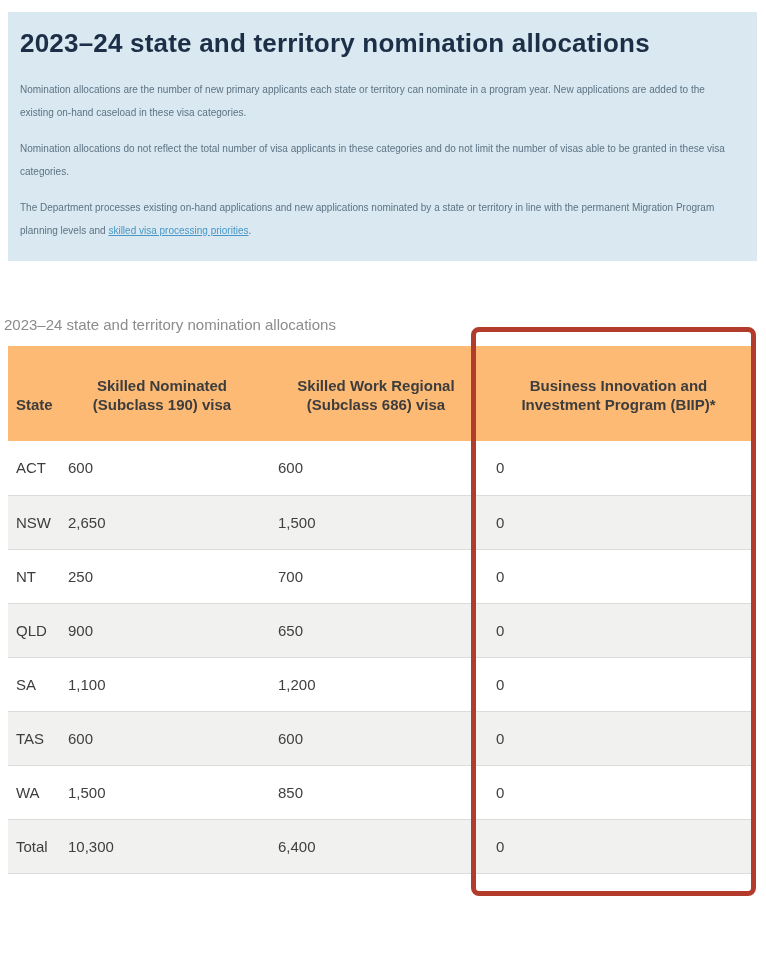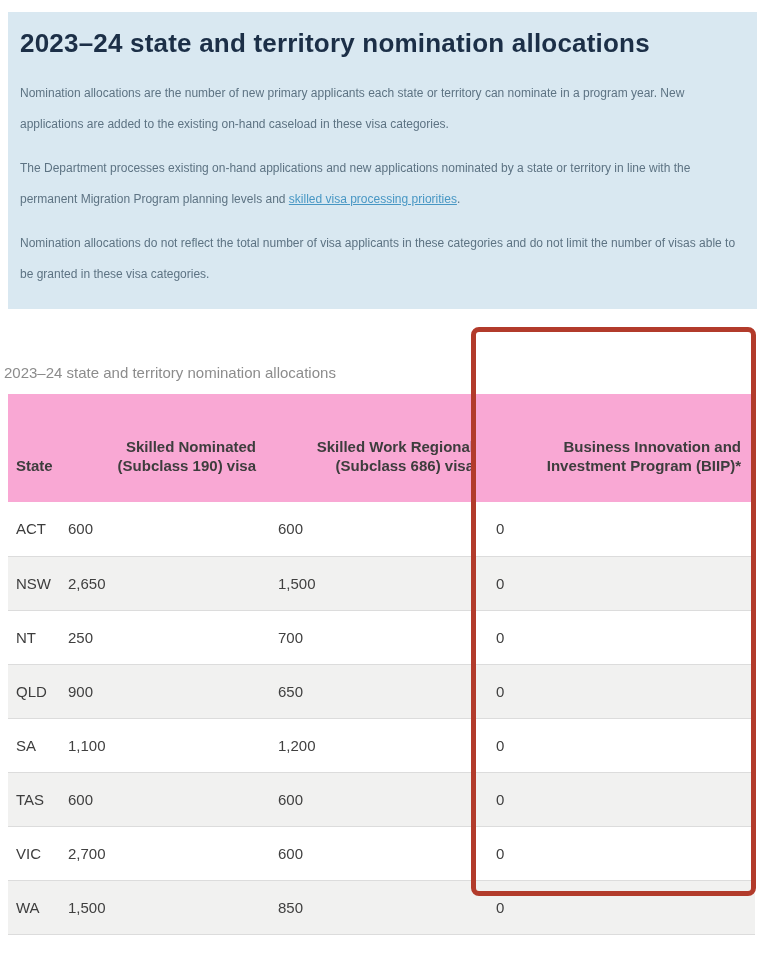--- a/index.html
+++ b/index.html
@@ -25,22 +25,22 @@
   .hero h1 {
     margin: 0 0 19px 0;
     font-size: 26px;
     line-height: 32px;
     font-weight: bold;
     color: #1c2f47;
     letter-spacing: 0.2px;
   }
   .hero p {
     margin: 0 0 13px 0;
-    font-size: 12px;
-    line-height: 31px;
+    font-size: 10px;
+    line-height: 23px;
     color: #5d7383;
   }
   .hero p:last-child { margin-bottom: 0; }
   .hero a {
     color: #4897c4;
     text-decoration: underline;
     cursor: pointer;
   }
 
   
@@ -56,24 +56,24 @@
     border-collapse: collapse;
     table-layout: fixed;
     margin-left: 8px;
     width: 747px;
     font-size: 15px;
   }
   table.alloc col.c-state { width: 52px; }
   table.alloc col.c-190   { width: 210px; }
   table.alloc col.c-491   { width: 218px; }
   table.alloc th {
-    background: #f9a8d4;
-    height: 108px;
+    background: #fdba74;
+    height: 95px;
     vertical-align: bottom;
-    text-align: right;
+    text-align: center;
     font-weight: bold;
     color: #3d3d3d;
     line-height: 19px;
     padding: 0 14px 27px 8px;
   }
   table.alloc td {
     height: 54px;
     vertical-align: middle;
     padding: 0 14px 0 8px;
     border-bottom: 1px solid #dcdcdc;
@@ -95,22 +95,22 @@
   }
 </style>
 </head>
 <body>
 
 <div id="page">
 
   <div class="hero">
     <h1>2023–24 state and territory nomination allocations</h1>
     <p>Nomination allocations are the number of new primary applicants each state or territory can nominate in a program year. New applications are added to the existing on-hand caseload in these visa categories.</p>
+    <p>Nomination allocations do not reflect the total number of visa applicants in these categories and do not limit the number of visas able to be granted in these visa categories.</p>
     <p><span>The Department processes existing on-hand applications and new applications nominated by a state or territory in line with the permanent Migration Program planning levels and </span><a href="#">skilled visa processing priorities</a><span>.</span></p>
-    <p>Nomination allocations do not reflect the total number of visa applicants in these categories and do not limit the number of visas able to be granted in these visa categories.</p>
   </div>
 
   <div class="caption">2023–24 state and territory nomination allocations</div>
 
   <table class="alloc">
     <colgroup>
       <col class="c-state">
         <col class="c-190">
         <col class="c-491">
         <col class="c-biip">
@@ -154,26 +154,20 @@
         <td class="val">1,200</td>
         <td class="val">0</td>
       </tr>
       <tr>
         <td class="state">TAS</td>
         <td class="val">600</td>
         <td class="val">600</td>
         <td class="val">0</td>
       </tr>
       <tr>
-        <td class="state">VIC</td>
-        <td class="val">2,700</td>
-        <td class="val">600</td>
-        <td class="val">0</td>
-      </tr>
-      <tr>
         <td class="state">WA</td>
         <td class="val">1,500</td>
         <td class="val">850</td>
         <td class="val">0</td>
       </tr>
       <tr>
         <td class="state">Total</td>
         <td class="val">10,300</td>
         <td class="val">6,400</td>
         <td class="val">0</td>

